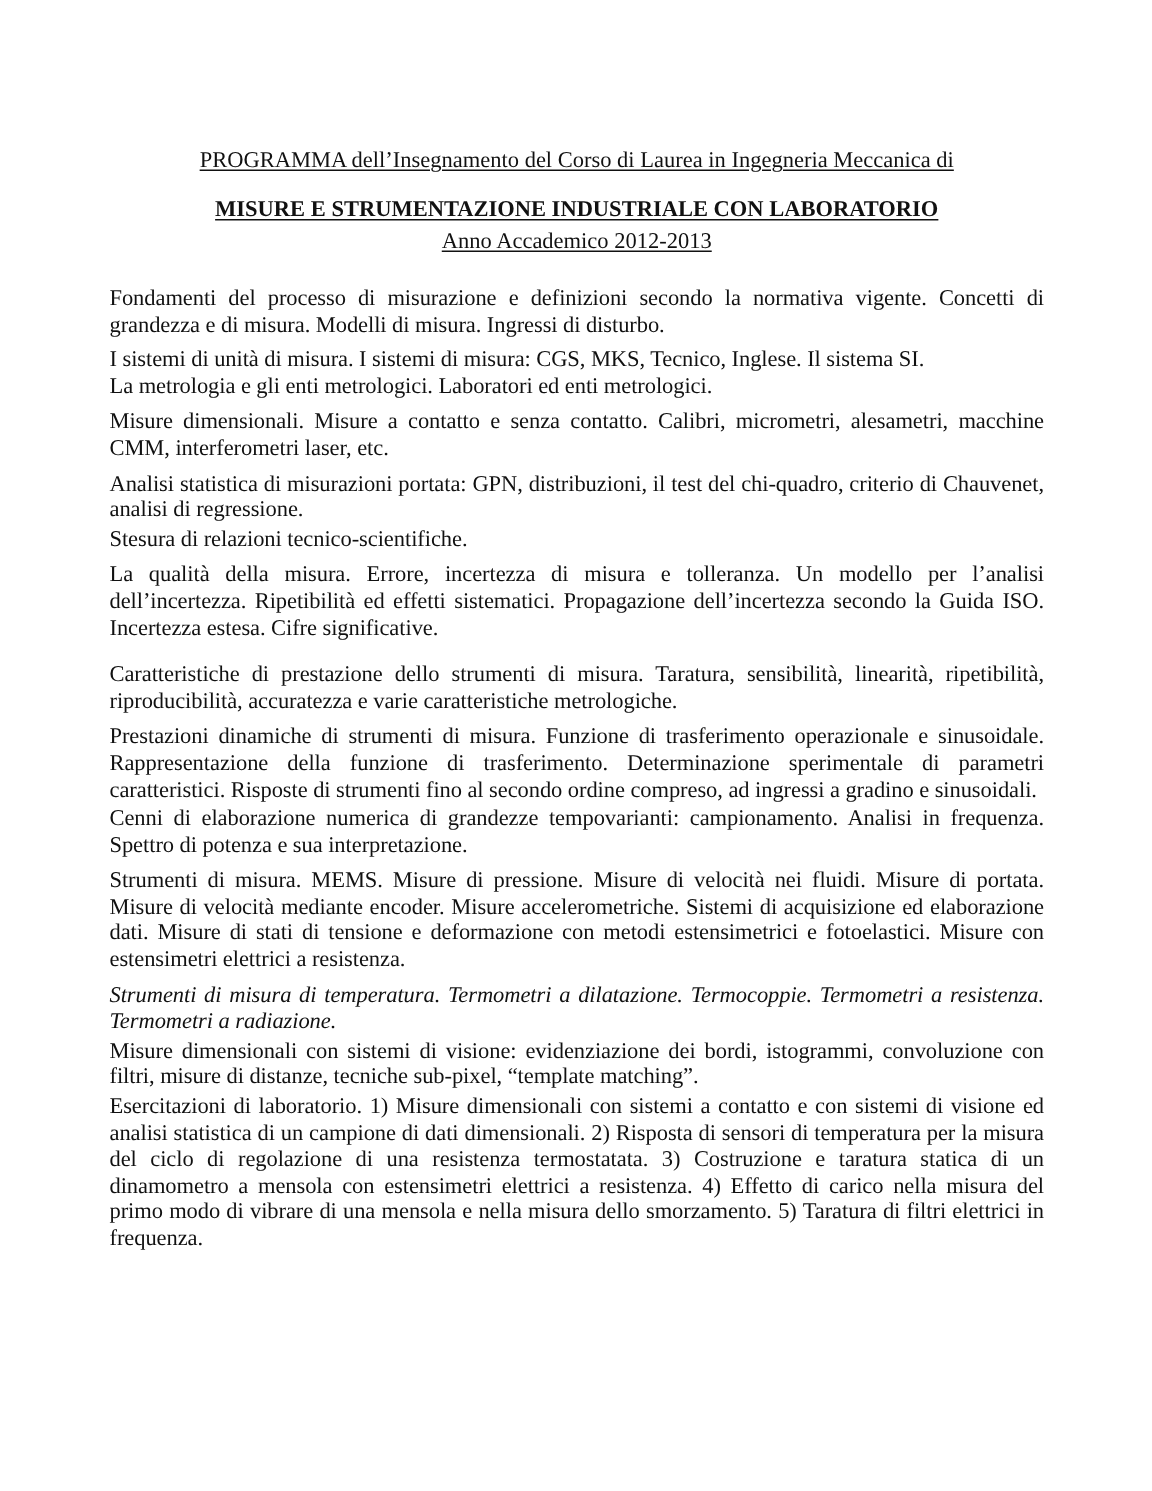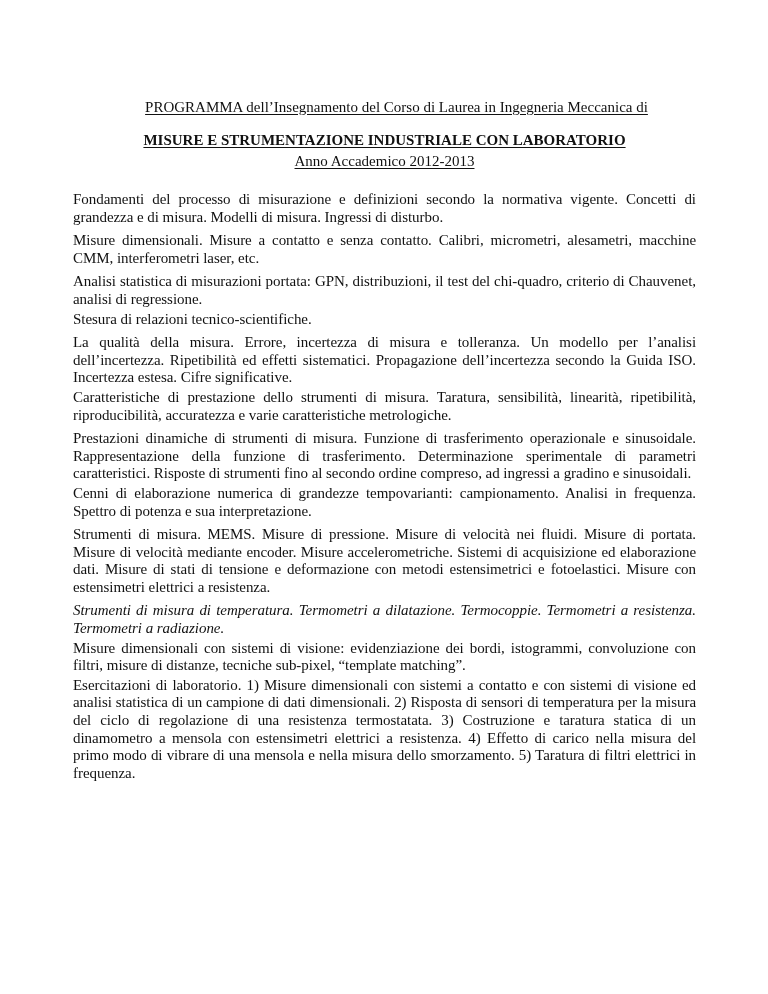--- a/index.html
+++ b/index.html
@@ -24,21 +24,21 @@
     .heading-line {
       text-align: center;
       font-size: 15px;
       line-height: 18px;
       margin: 0;
     }
     .heading-line span {
       text-decoration: underline;
       text-underline-offset: 2px;
     }
-    #h1 { position: absolute; top: 98px; left: 12px; width: 623px; }
+    #h1 { position: absolute; top: 98px; left: 0; width: 623px; }
     #h2 { position: absolute; top: 131px; left: 0; width: 623px; font-weight: bold; }
     #h3 { position: absolute; top: 152px; left: 0; width: 623px; }
     .body-text {
       position: absolute;
       top: 191px;
       left: 0;
       width: 623px;
     }
     .para {
       font-size: 15px;
@@ -61,24 +61,28 @@
   <p id="h2" class="heading-line">
     <span>MISURE E STRUMENTAZIONE INDUSTRIALE CON LABORATORIO</span>
   </p>
 
   <p id="h3" class="heading-line">
     <span>Anno Accademico 2012-2013</span>
   </p>
 
   <div class="body-text">
     <p class="para">Fondamenti del processo di misurazione e definizioni secondo la normativa vigente. Concetti di grandezza e di misura. Modelli di misura. Ingressi di disturbo.</p>
+    <p class="para" style="margin-bottom:6px;">
+      <span class="line-break-block">I sistemi di unità di misura. I sistemi di misura: CGS, MKS, Tecnico, Inglese. Il sistema SI.</span>
+      <span class="line-break-block">La metrologia e gli enti metrologici. Laboratori ed enti metrologici.</span>
+    </p>
     <p class="para">Misure dimensionali. Misure a contatto e senza contatto. Calibri, micrometri, alesametri, macchine CMM, interferometri laser, etc.</p>
     <p class="para" style="margin-bottom:2px;">Analisi statistica di misurazioni portata: GPN, distribuzioni, il test del chi-quadro, criterio di Chauvenet, analisi di regressione.</p>
     <p class="para">Stesura di relazioni tecnico-scientifiche.</p>
-    <p class="para" style="margin-bottom:2px;">La qualità della misura. Errore, incertezza di misura e tolleranza. Un modello per l’analisi dell’incertezza. Ripetibilità ed effetti sistematici. Propagazione dell’incertezza secondo la Guida ISO. Incertezza estesa. Cifre significative.</p>
+    <p class="para" style="margin-bottom:14px;">La qualità della misura. Errore, incertezza di misura e tolleranza. Un modello per l’analisi dell’incertezza. Ripetibilità ed effetti sistematici. Propagazione dell’incertezza secondo la Guida ISO. Incertezza estesa. Cifre significative.</p>
     <p class="para">Caratteristiche di prestazione dello strumenti di misura. Taratura, sensibilità, linearità, ripetibilità, riproducibilità, accuratezza e varie caratteristiche metrologiche.</p>
     <p class="para" style="margin-bottom:2px;">Prestazioni dinamiche di strumenti di misura. Funzione di trasferimento operazionale e sinusoidale. Rappresentazione della funzione di trasferimento. Determinazione sperimentale di parametri caratteristici. Risposte di strumenti fino al secondo ordine compreso, ad ingressi a gradino e sinusoidali.</p>
     <p class="para">Cenni di elaborazione numerica di grandezze tempovarianti: campionamento. Analisi in frequenza. Spettro di potenza e sua interpretazione.</p>
     <p class="para">Strumenti di misura. MEMS. Misure di pressione. Misure di velocità nei fluidi. Misure di portata. Misure di velocità mediante encoder. Misure accelerometriche. Sistemi di acquisizione ed elaborazione dati. Misure di stati di tensione e deformazione con metodi estensimetrici e fotoelastici. Misure con estensimetri elettrici a resistenza.</p>
     <p class="para" style="margin-bottom:2px;font-style:italic;">Strumenti di misura di temperatura. Termometri a dilatazione. Termocoppie. Termometri a resistenza. Termometri a radiazione.</p>
     <p class="para" style="margin-bottom:2px;">Misure dimensionali con sistemi di visione: evidenziazione dei bordi, istogrammi, convoluzione con filtri, misure di distanze, tecniche sub-pixel, “template matching”.</p>
     <p class="para">Esercitazioni di laboratorio. 1) Misure dimensionali con sistemi a contatto e con sistemi di visione ed analisi statistica di un campione di dati dimensionali. 2) Risposta di sensori di temperatura per la misura del ciclo di regolazione di una resistenza termostatata. 3) Costruzione e taratura statica di un dinamometro a mensola con estensimetri elettrici a resistenza. 4) Effetto di carico nella misura del primo modo di vibrare di una mensola e nella misura dello smorzamento. 5) Taratura di filtri elettrici in frequenza.</p>
   </div>
 
 </div>

